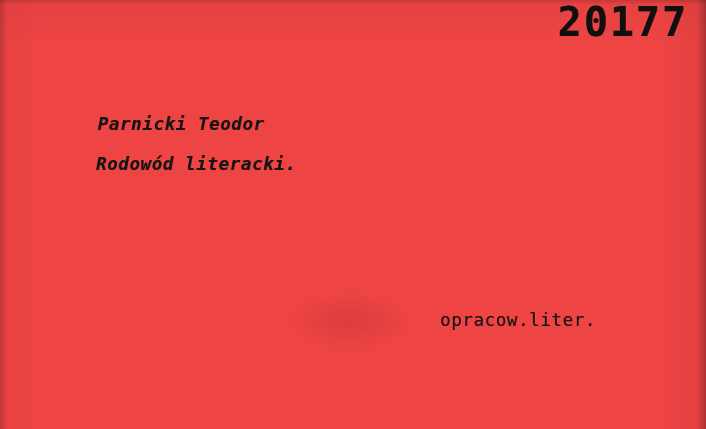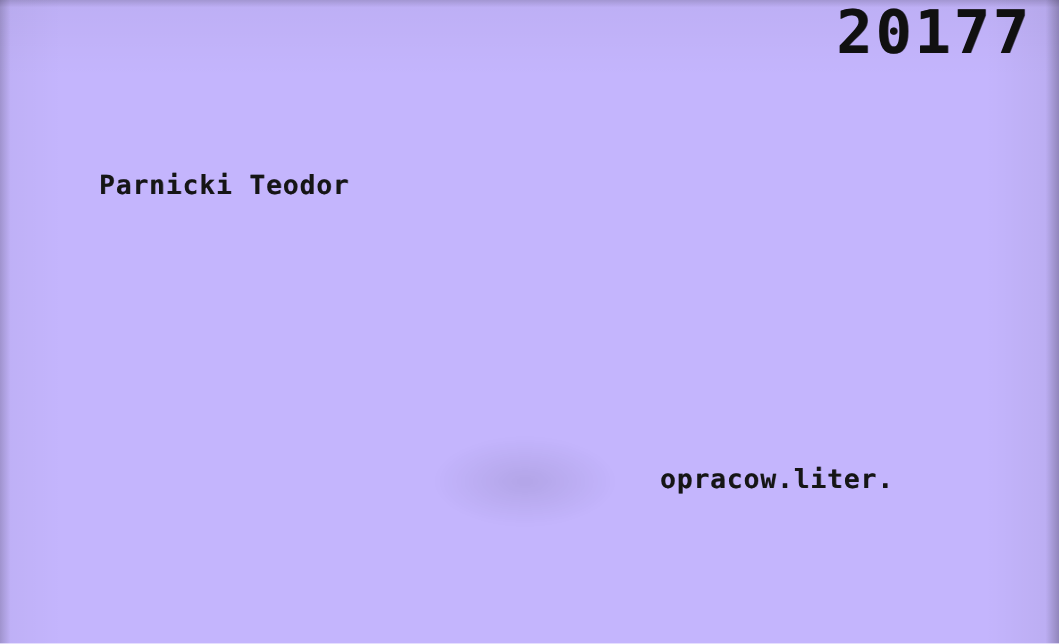--- a/index.html
+++ b/index.html
@@ -11,21 +11,21 @@
     width: 706px;
     height: 429px;
     overflow: hidden;
     font-family: "DejaVu Sans Mono", "Liberation Mono", monospace;
     color: #111111;
     position: relative;
   }
   .card {
     position: absolute;
     inset: 0;
-    background: #c4b5fd;
+    background: #ef4444;
     text-align: center;
   }
   
   .card::before {
     content: "";
     position: absolute;
     inset: 0;
     background:
       linear-gradient(180deg, rgba(0,0,0,0.035) 0%, rgba(0,0,0,0.0) 12%),
       linear-gradient(90deg, rgba(0,0,0,0.03) 0%, rgba(0,0,0,0) 6%, rgba(0,0,0,0) 93%, rgba(0,0,0,0.05) 100%);
@@ -81,54 +81,56 @@
     top: 116px;
     font-size: 17.5px;
     line-height: 1;
     font-weight: 700;
     letter-spacing: 0.6px;
     color: #151515;
   }
   .line {
     white-space: pre;
     text-shadow: 0.4px 0 0 rgba(0,0,0,0.45);
+    font-style: italic;
   }
   .line-author { margin-left: 0px; margin-bottom: 22px; }
   .line-title  { margin-left: 30px; margin-bottom: 22px; }
   .line-imprint{ margin-left: 30px; position: relative; }
 
   .sup {
     font-size: 11px;
     vertical-align: super;
     letter-spacing: 0;
   }
 
   .subject {
     position: absolute;
     left: 440px;
     top: 310px;
     font-size: 17.5px;
-    font-weight: 700;
+    font-weight: 400;
     letter-spacing: 0.6px;
     white-space: pre;
     color: #151515;
     text-shadow: 0.4px 0 0 rgba(0,0,0,0.45);
   }
 </style>
 </head>
 <body>
 
 <div class="card">
 
   <div class="edge-top"></div>
   <div class="edge-left"></div>
   <div class="edge-right"></div>
   <div class="smudge"></div>
 
   <div class="accession">20177</div>
 
   <div class="entry">
     <div class="line line-author">Parnicki Teodor</div>
+    <div class="line line-title">Rodowód literacki.</div>
   </div>
 
   <div class="subject">opracow.liter.</div>
 
 </div>
 
 </body></html>

